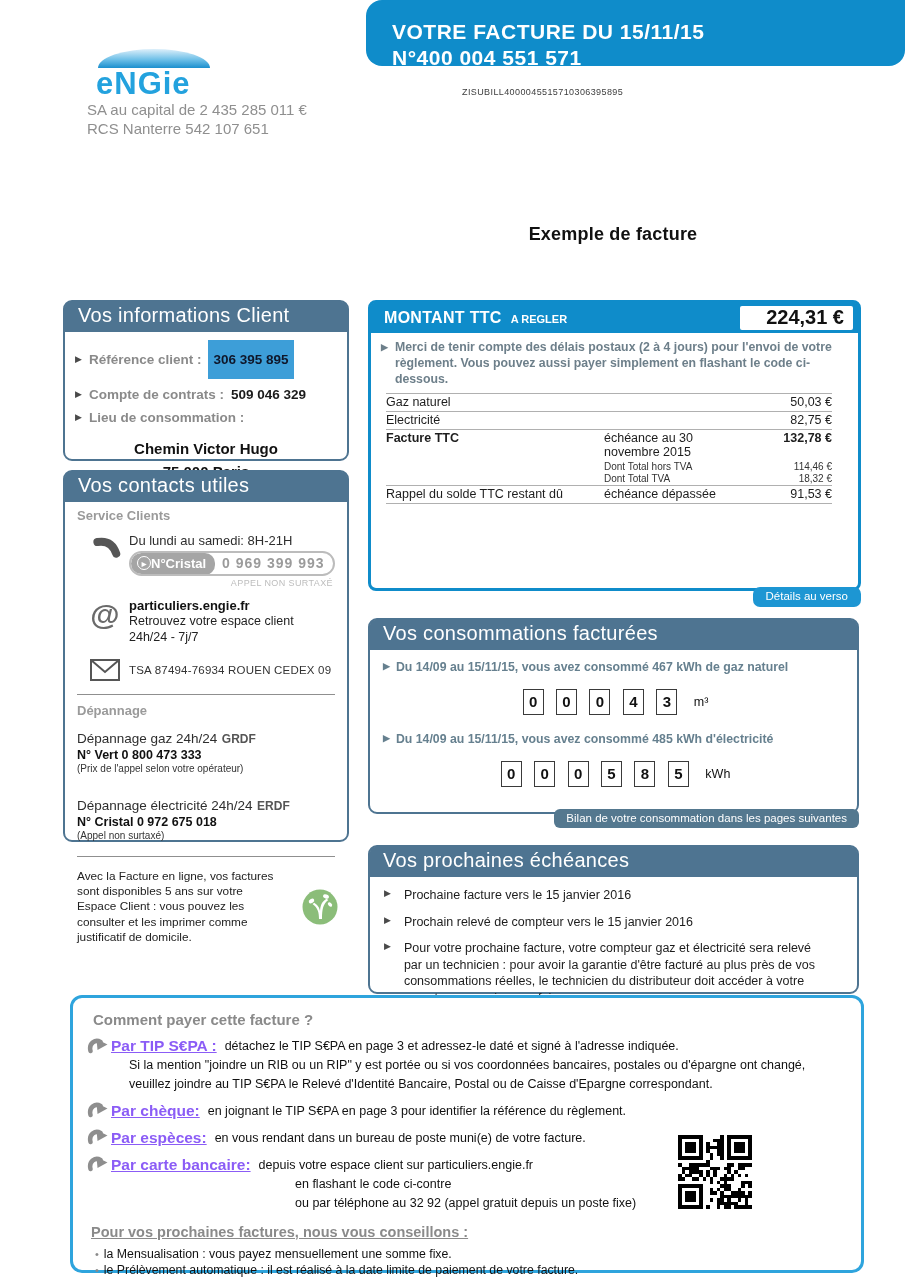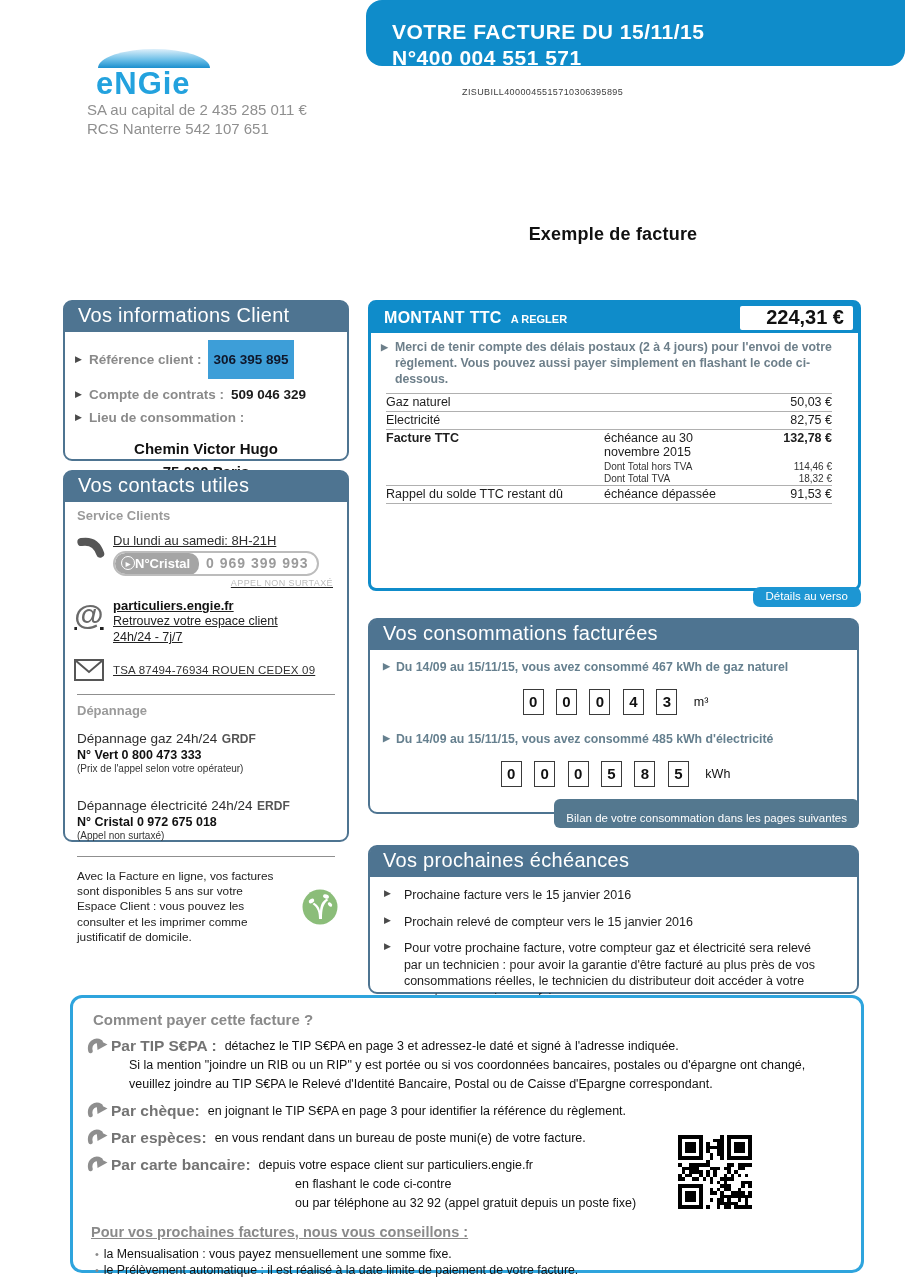--- a/index.html
+++ b/index.html
@@ -29,21 +29,21 @@
   .info-row{display:flex;align-items:center;gap:7px;margin:8px 0 0 10px;font-size:13.5px;}
   .tri{color:#4a4a4a;font-size:9px;line-height:1;}
   .ilbl{color:#8a8a8a;font-weight:600;}
   .ival{color:#1a1a1a;font-weight:bold;}
   .ival.hl{background:#3d9ed8;color:#0f172a;padding:12px 5px;}
   .addr{ text-align:center;font-weight:bold;font-size:15px;color:#111;margin-top:13px;line-height:1.5;}
 
   
   .box-contacts{left:63px;top:470px;width:282px;height:368px;}
   .svc{color:#9a9a9a;font-weight:bold;font-size:13px;margin:6px 0 0 12px;}
-  .crow{display:flex;margin:10px 0 0 0;text-decoration:underline;}
+  .crow{display:flex;margin:10px 0 0 16px;}
   .cicon{flex:0 0 48px;display:flex;justify-content:center;align-items:flex-start;padding-top:3px;}
   .cbody{flex:1;}
   .hours{font-size:13px;color:#2e2e2e;}
   .pill{display:inline-flex;align-items:center;border:2px solid #bcbcbc;border-radius:13px;
         margin-top:3px;background:#fff;overflow:hidden;height:21px;}
   .pill-left{background:#a5a5a5;color:#fff;font-weight:bold;font-size:13px;border-radius:10px;
              padding:0 9px 1px 6px;display:flex;align-items:center;height:21px;}
   .play{display:inline-flex;width:12px;height:12px;border:1.5px solid #fff;border-radius:50%;
         align-items:center;justify-content:center;font-size:6px;color:#fff;}
   .pill-right{color:#9b9b9b;font-weight:bold;font-size:14px;letter-spacing:1px;padding:0 8px 1px 7px;}
@@ -88,35 +88,35 @@
   
   .box-conso{left:368px;top:618px;width:487px;height:192px;}
   .conso-line{display:flex;gap:6px;margin:10px 0 0 13px;color:#66808f;font-weight:bold;font-size:12.3px;}
   .conso-line .tri{color:#66808f;margin-top:2px;}
   .digits{text-align:center;margin-top:15px;}
   .digit{display:inline-block;width:19px;height:24px;border:1.5px solid #3a3a3a;margin:0 4px;
          font-size:15px;line-height:24px;font-weight:600;color:#111;background:#fff;
          text-align:center;vertical-align:middle;}
   .unit{font-size:12.5px;color:#111;margin-left:8px;vertical-align:middle;}
   .badge-bilan{position:absolute;right:-2px;bottom:-16px;background:#54788f;color:#fff;
-               font-size:11.5px;padding:13px 12px 4px;border-radius:6px;}
+               font-size:11.5px;padding:3px 12px 4px;border-radius:6px;}
 
   
   .box-ech{left:368px;top:845px;width:487px;height:145px;}
   .ech-item{display:flex;gap:13px;margin:10px 0 0 14px;font-size:12.5px;color:#1d1d1d;line-height:1.32;}
   .ech-item .tri{margin-top:2px;}
   .ech-item p{margin:0;max-width:428px;}
 
   
   .box-pay{position:absolute;left:70px;top:995px;width:788px;height:272px;
            border:3px solid #2ea4dd;border-radius:12px;background:#fff;}
   .pay-title{color:#8a8a8a;font-weight:bold;font-size:15px;margin:13px 0 0 20px;}
   .method{margin:9px 0 0 14px;}
   .mhead{display:flex;align-items:center;gap:3px;}
-  .mlabel{color:#737373;font-weight:bold;font-size:15.5px;white-space:nowrap;}
+  .mlabel{color:#8b5cf6;font-weight:bold;font-size:15.5px;white-space:nowrap;text-decoration:underline;}
   .mtext{color:#111;font-size:12.5px;margin-left:5px;}
   .mextra{color:#111;font-size:12.5px;margin:2px 0 0 42px;line-height:1.35;}
   .mextra.deep{margin-left:208px;}
   .advice-t{color:#8a8a8a;font-weight:bold;font-size:14.5px;text-decoration:underline;margin:12px 0 0 18px;}
   .advice-i{display:flex;gap:5px;font-size:12.3px;color:#111;margin:7px 0 0 22px;}
   .advice-i .dot{color:#8a8a8a;font-size:11px;margin-top:1px;}
   .qr{position:absolute;right:106px;top:134px;width:80px;height:80px;}
 </style>
 </head>
 <body>

